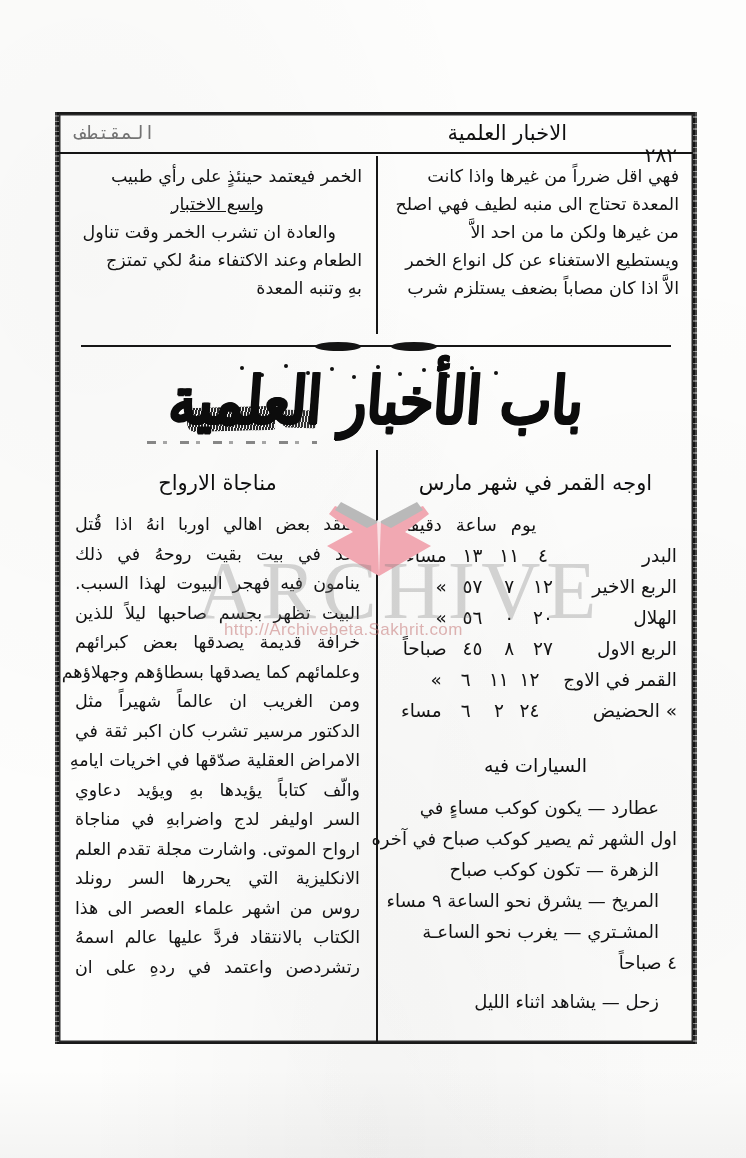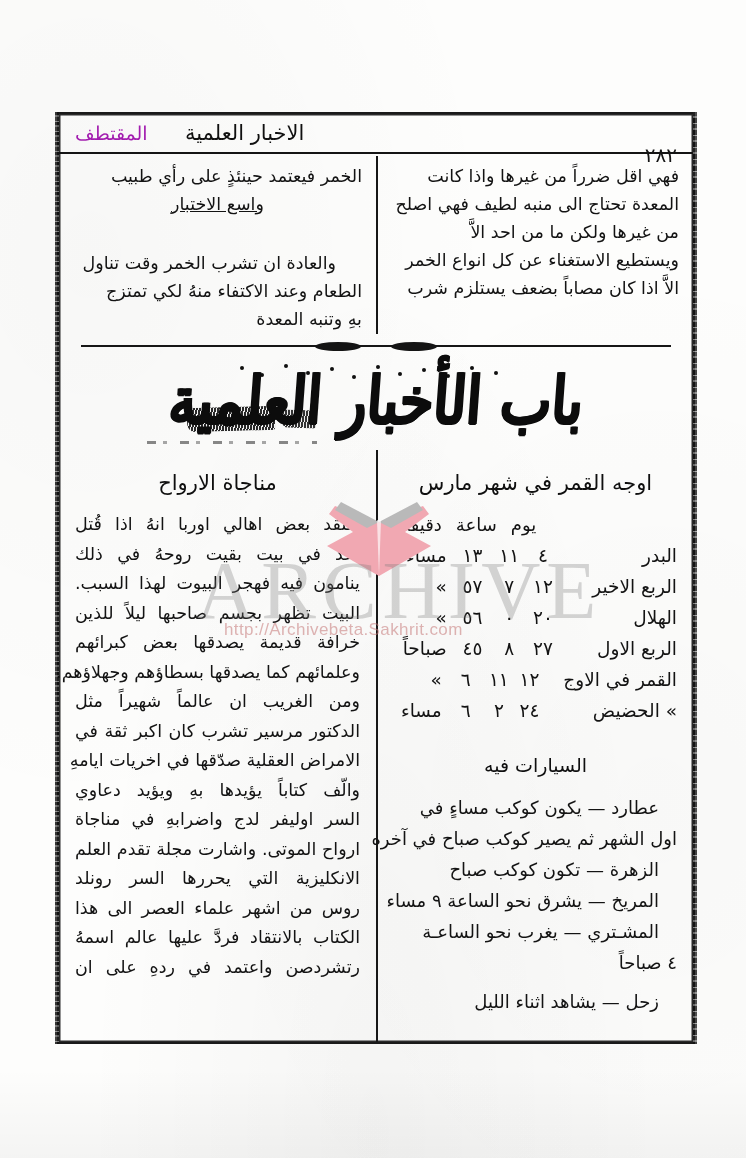--- a/index.html
+++ b/index.html
@@ -80,31 +80,31 @@
     font-family: "DejaVu Sans", sans-serif;
     font-size: 20px;
     color: #141414;
     width: 110px;
     text-align: right;
     letter-spacing: 1px;
     margin-top: 44px;
   }
   .runhead .rh-title {
     flex: 1;
-    text-align: left;
+    text-align: right;
     font-family: "DejaVu Sans", sans-serif;
     font-size: 21px;
     color: #101010;
   }
   .runhead .rh-journal {
     width: 110px;
     text-align: left;
-    font-family: Liberation Serif, serif;
+    font-family: Liberation Mono, monospace;
     font-size: 19px;
-    color: #a21caf;
+    color: #737373;
   }
 
   
   .ar {
     direction: rtl;
     text-align: right;
     font-family: "DejaVu Sans", sans-serif;
     color: #131313;
     -webkit-font-smoothing: none;
   }
@@ -123,21 +123,21 @@
     box-sizing: border-box;
     padding: 6px 14px 0 14px;
   }
   #topblock .col.right { border-left: 2px solid #161616; }
   #topblock .line {
     font-size: 17.5px;
     line-height: 28px;
     white-space: nowrap;
     color: #131313;
   }
-  #topblock .line.ind { text-indent: 26px; margin-top: 31px; }
+  #topblock .line.ind { text-indent: 26px; }
   #topblock .line.cen { text-align: center; text-decoration: underline; }
 
   
   .smudge {
     position: absolute;
     left: 128px;
     top: 293px;
     width: 88px;
     height: 24px;
     background:

